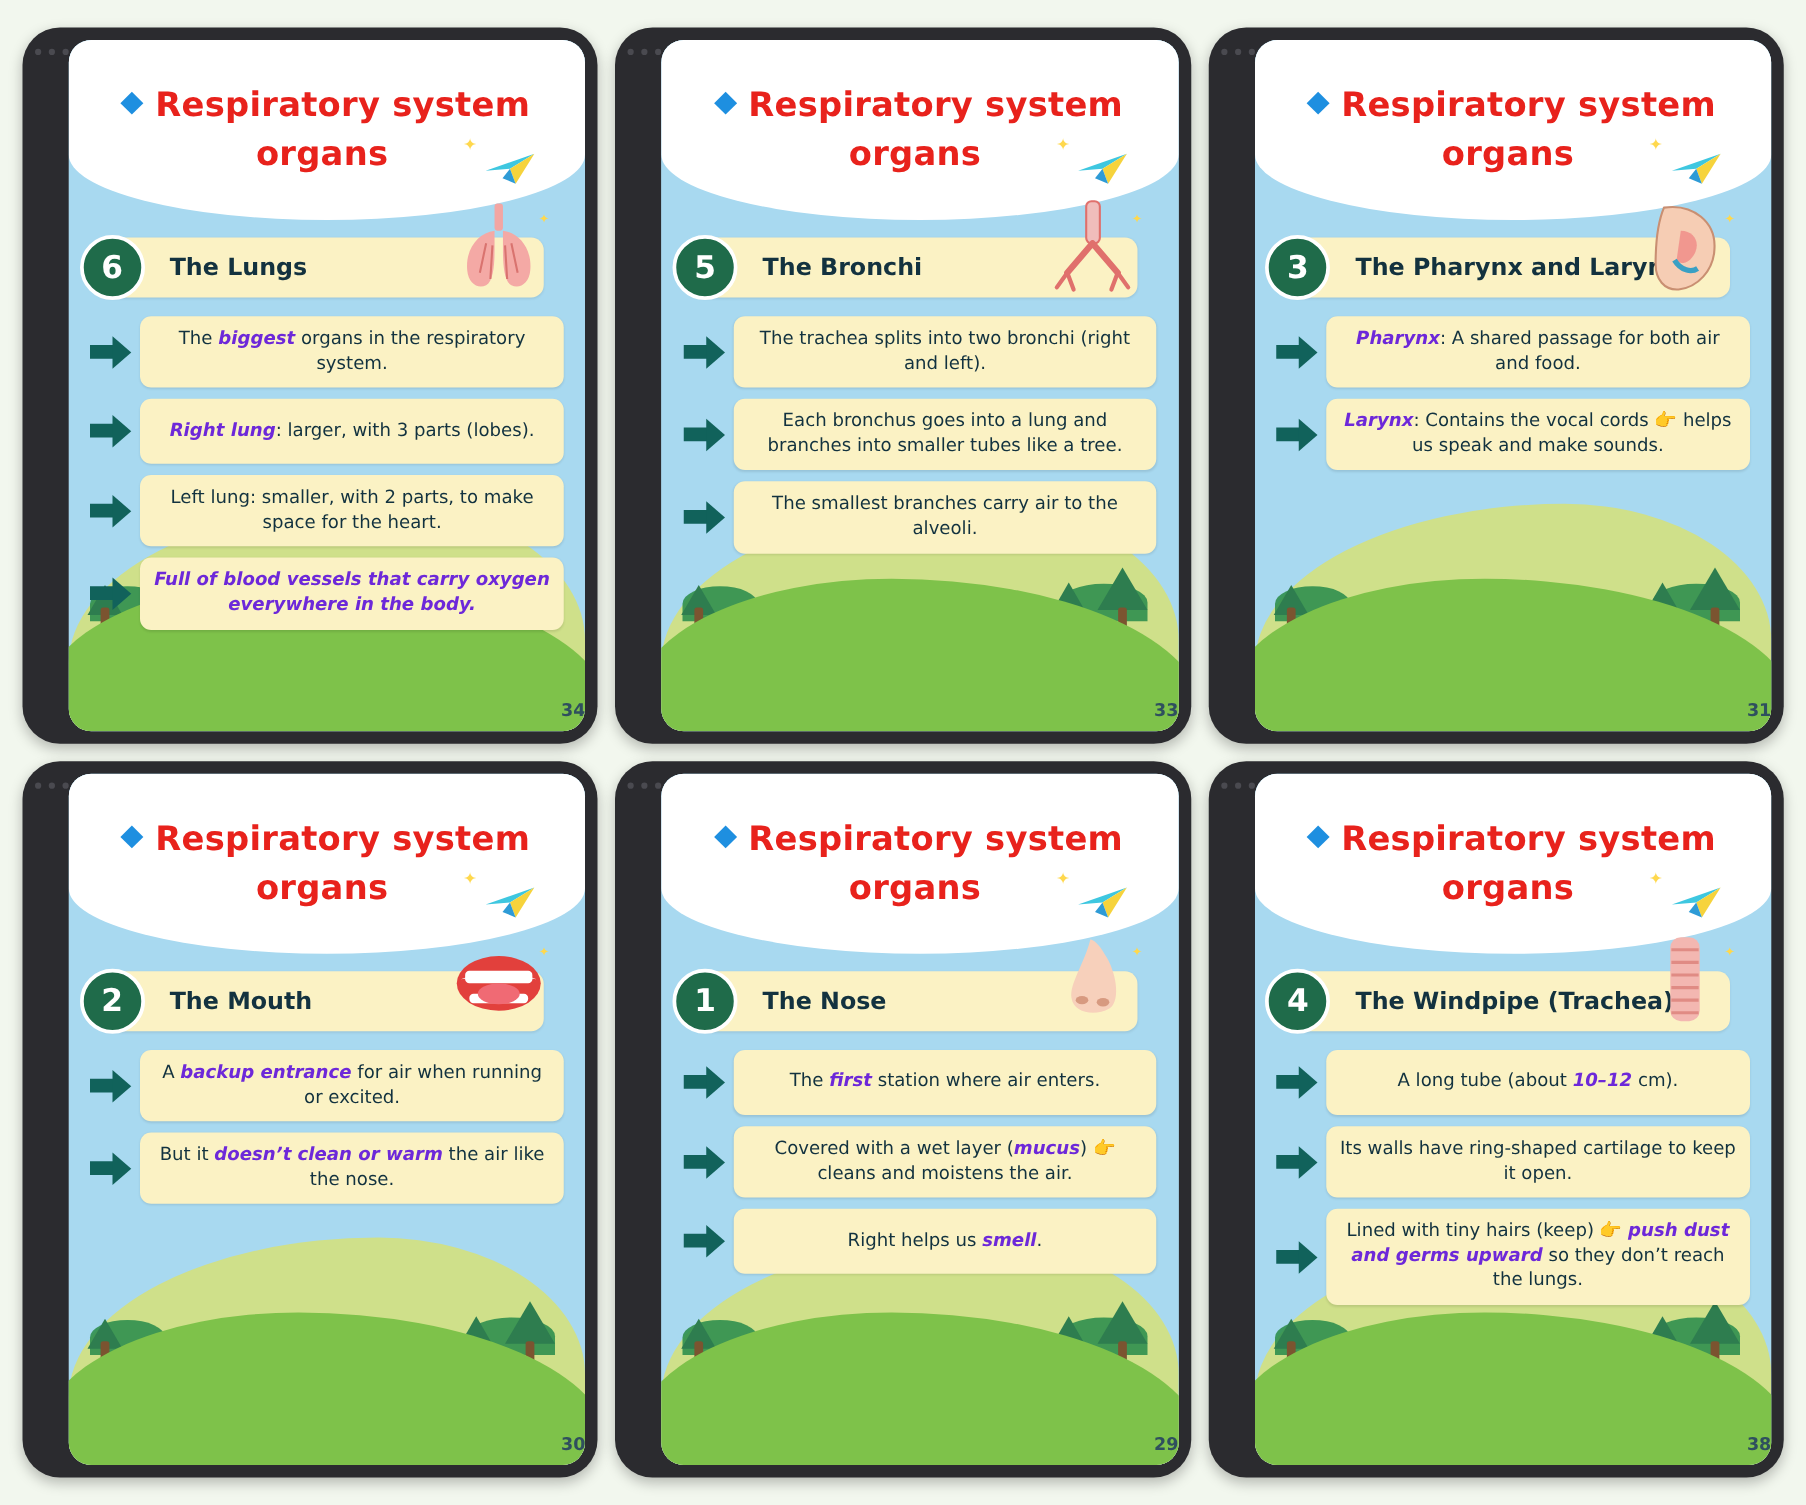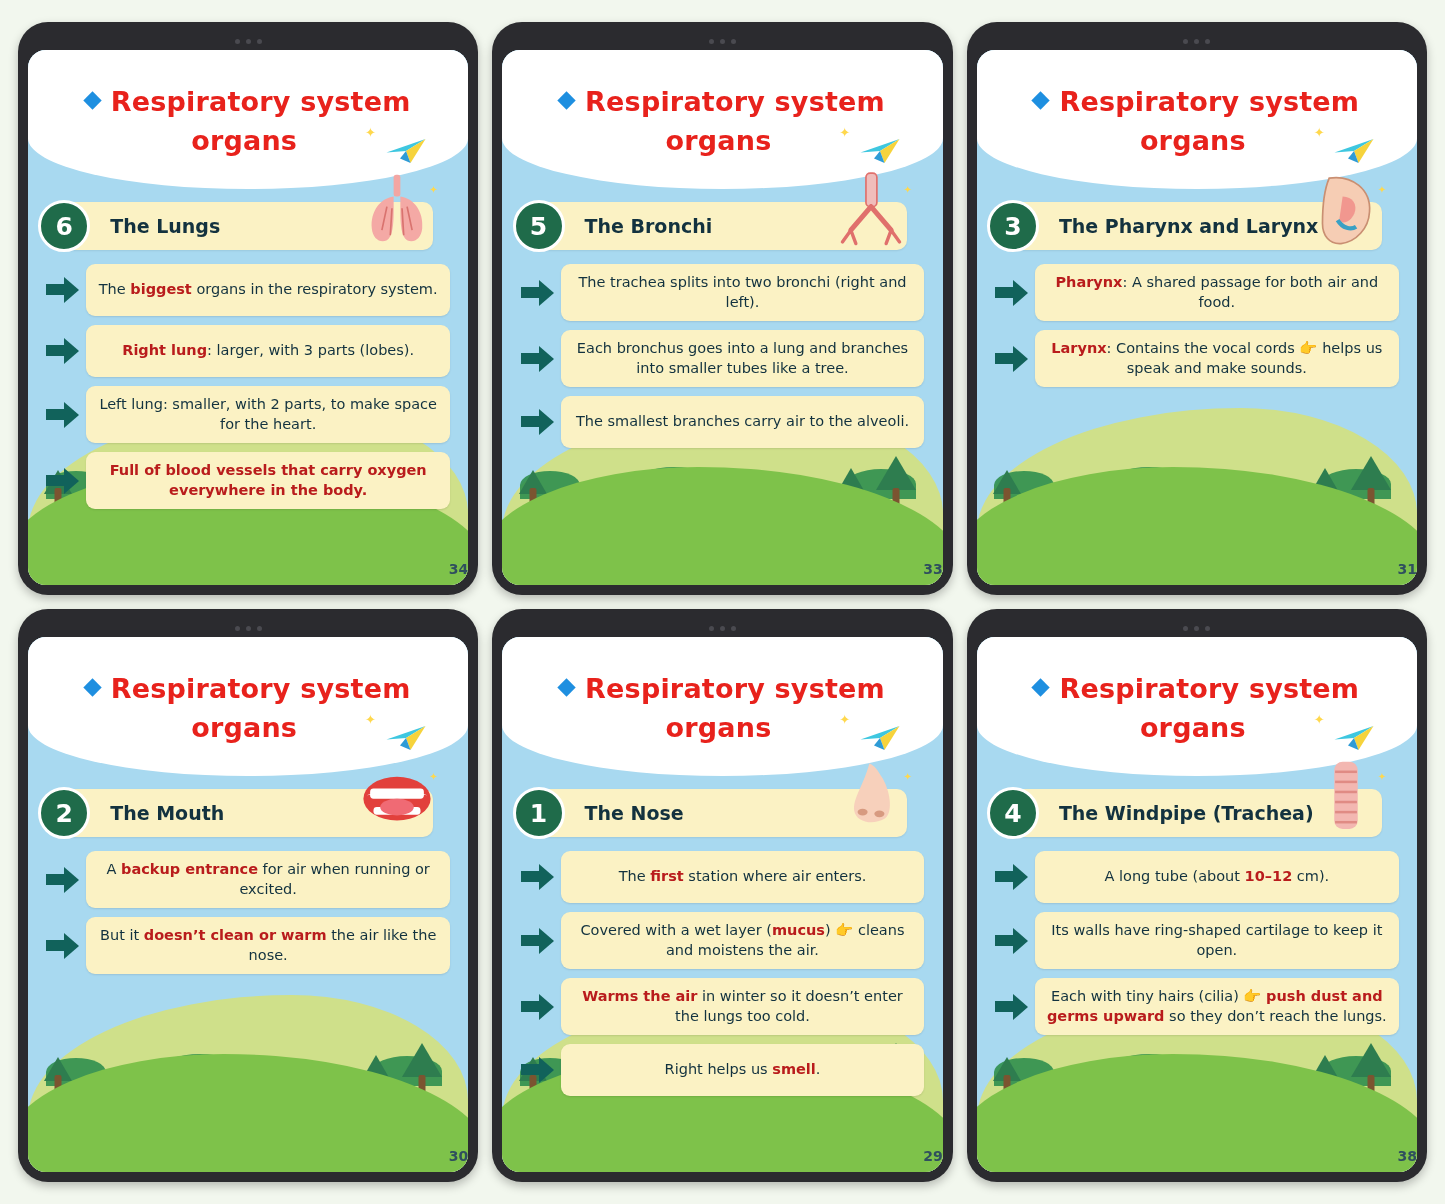--- a/index.html
+++ b/index.html
@@ -17,21 +17,21 @@
     box-sizing:border-box;
     padding:22px 18px;
     gap:14px 14px;
   }
   .tablet{
     position:relative;
     background:#2b2b2f;
     border-radius:30px;
     padding:10px 10px 10px 10px;
     box-shadow:0 4px 10px rgba(0,0,0,.25);
-    display:flex;flex-direction:column;
+    display:flex;flex-direction:row;
   }
   .cam-row{
     height:18px;display:flex;align-items:center;justify-content:center;gap:6px;
   }
   .cam-dot{width:5px;height:5px;border-radius:50%;background:#4a4a50;}
   .screen{
     flex:1;
     border-radius:18px;
     overflow:hidden;
     position:relative;
@@ -134,21 +134,21 @@
     padding:9px 10px;
     text-align:center;
     color:#12323f;
     font-size:14.5px;
     line-height:1.35;
     box-shadow:0 1px 2px rgba(0,0,0,.10);
     position:relative;
     min-height:34px;
     display:flex;align-items:center;justify-content:center;
   }
-  .card .red{color:#b91c1c;font-weight:bold;}
+  .card .red{color:#6d28d9;font-weight:bold;font-style:italic;}
   .card .green{color:#18a06a;font-weight:bold;}
   .pagenum{
     position:absolute;right:0;bottom:8px;
     color:#2f4f5e;font-size:14px;font-weight:bold;
   }
 </style>
 </head>
 <body>
 
 <div class="grid" id="grid">
@@ -486,26 +486,20 @@
           <div class="row">
             <span class="arrow"></span>
             <div class="card">
               <span><span>The </span><span class="red">first</span><span> station where air enters.</span></span>
             </div>
           </div>
           <div class="row">
             <span class="arrow"></span>
             <div class="card">
               <span><span>Covered with a wet layer (</span><span class="red">mucus</span><span>) </span><span style="color:#e8a020">👉</span><span> cleans and moistens the air.</span></span>
-            </div>
-          </div>
-          <div class="row">
-            <span class="arrow"></span>
-            <div class="card">
-              <span><span class="red">Warms the air</span><span> in winter so it doesn’t enter the lungs too cold.</span></span>
             </div>
           </div>
           <div class="row">
             <span class="arrow"></span>
             <div class="card">
               <span><span>Right helps us </span><span class="red">smell</span><span>.</span></span>
             </div>
           </div>
         </div>
         <div class="pagenum">29</div>
@@ -574,20 +568,20 @@
           </div>
           <div class="row">
             <span class="arrow"></span>
             <div class="card">
               <span><span>Its walls have ring-shaped cartilage to keep it open.</span></span>
             </div>
           </div>
           <div class="row">
             <span class="arrow"></span>
             <div class="card">
-              <span><span>Each with tiny hairs (cilia) </span><span style="color:#e8a020">👉</span><span> </span><span class="red">push dust and germs upward</span><span> so they don’t reach the lungs.</span></span>
+              <span><span>Lined with tiny hairs (keep) </span><span style="color:#e8a020">👉</span><span> </span><span class="red">push dust and germs upward</span><span> so they don’t reach the lungs.</span></span>
             </div>
           </div>
         </div>
         <div class="pagenum">38</div>
       </div>
     </div>
   </div>
 
 </body></html>

